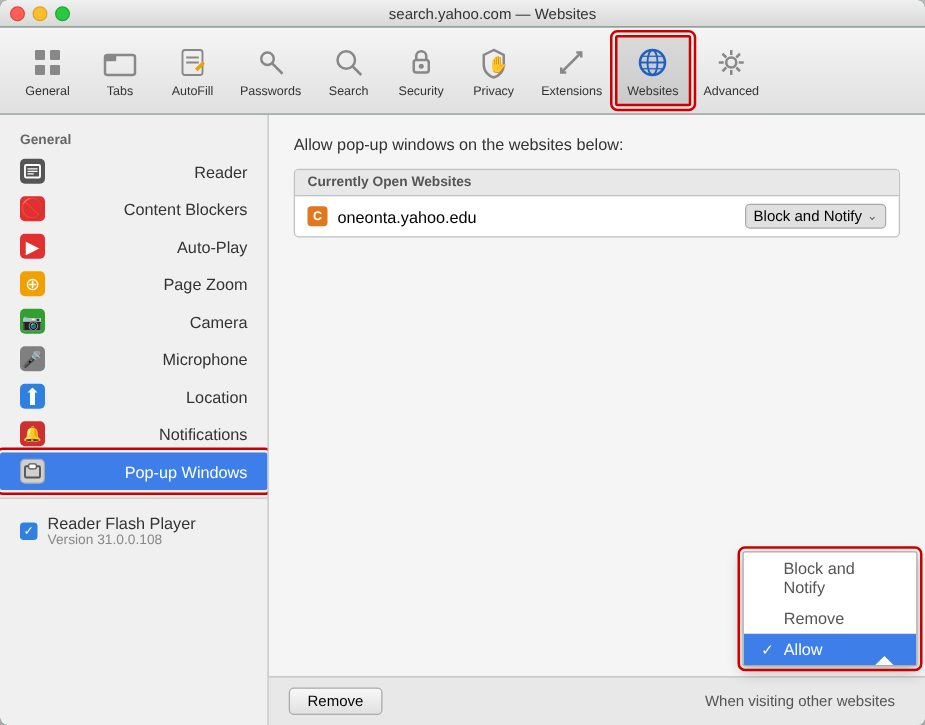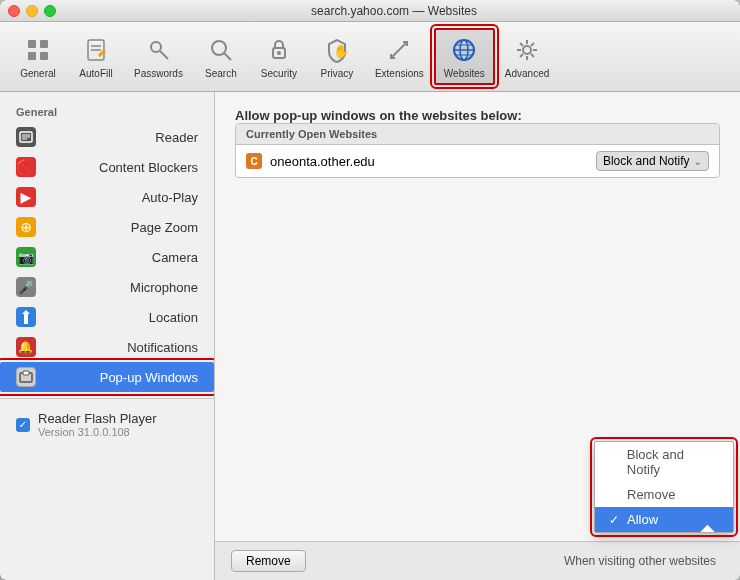--- a/index.html
+++ b/index.html
@@ -157,21 +157,21 @@
     .content {
       flex: 1;
       padding: 16px 20px;
       background: #f5f5f5;
       position: relative;
       overflow: hidden;
     }
     .content-title {
       font-size: 13px;
       color: #333;
-      font-weight: bold;
+      margin-bottom: 12px;
     }
     .websites-table {
       background: white;
       border: 1px solid #c0c0c0;
       border-radius: 4px;
       overflow: hidden;
       width: 100%;
       margin-bottom: 10px;
     }
     .table-header {
@@ -341,20 +341,29 @@
             <rect x="16" y="4" width="8" height="8" rx="1" fill="#888"></rect>
             <rect x="4" y="16" width="8" height="8" rx="1" fill="#888"></rect>
             <rect x="16" y="16" width="8" height="8" rx="1" fill="#888"></rect>
           </svg>
       </div>
       <div class="toolbar-label">General</div>
     </div>
     <div class="toolbar-item">
       <div class="toolbar-icon">
         <svg width="28" height="28" viewBox="0 0 28 28">
+            <rect x="2" y="8" width="24" height="16" rx="2" fill="none" stroke="#888" stroke-width="2"></rect>
+            <rect x="2" y="8" width="9" height="5" rx="1" fill="#888"></rect>
+          </svg>
+      </div>
+      <div class="toolbar-label">Tabs</div>
+    </div>
+    <div class="toolbar-item">
+      <div class="toolbar-icon">
+        <svg width="28" height="28" viewBox="0 0 28 28">
             <rect x="6" y="4" width="16" height="20" rx="2" fill="none" stroke="#888" stroke-width="1.5"></rect>
             <line x1="9" y1="10" x2="19" y2="10" stroke="#888" stroke-width="1.5"></line>
             <line x1="9" y1="14" x2="19" y2="14" stroke="#888" stroke-width="1.5"></line>
             <path d="M16 19 L22 13 L24 15 L18 21 Z" fill="#f0a000"></path>
           </svg>
       </div>
       <div class="toolbar-label">AutoFill</div>
     </div>
     <div class="toolbar-item">
       <div class="toolbar-icon">
@@ -513,21 +522,21 @@
       </div>
     </div>
 
     <div class="content">
       <p class="content-title">Allow pop-up windows on the websites  below:</p>
 
       <div class="websites-table">
         <div class="table-header">Currently Open Websites</div>
         <div class="table-row">
           <div class="site-icon">C</div>
-          <span class="site-name">oneonta.other.edu</span>
+          <span class="site-name">oneonta.yahoo.edu</span>
           <div class="site-control">
             <span>Block and Notify</span>
             <span class="site-control-chevron">⌄</span>
           </div>
         </div>
       </div>
 
       <div class="bottom-bar">
         <button class="remove-btn">Remove</button>
         <div class="bottom-right">

